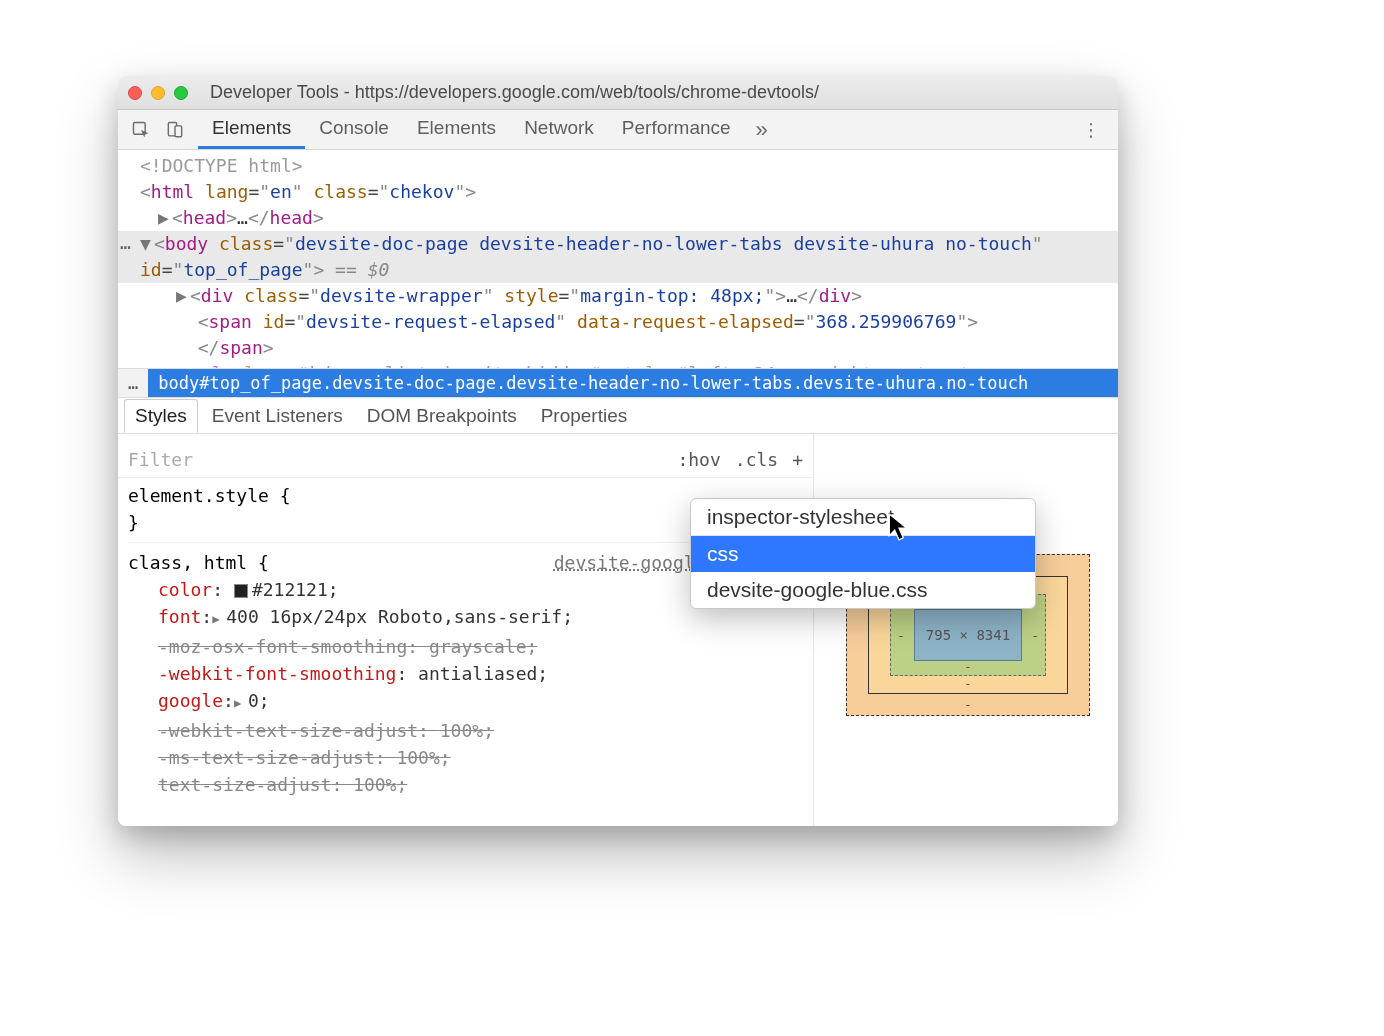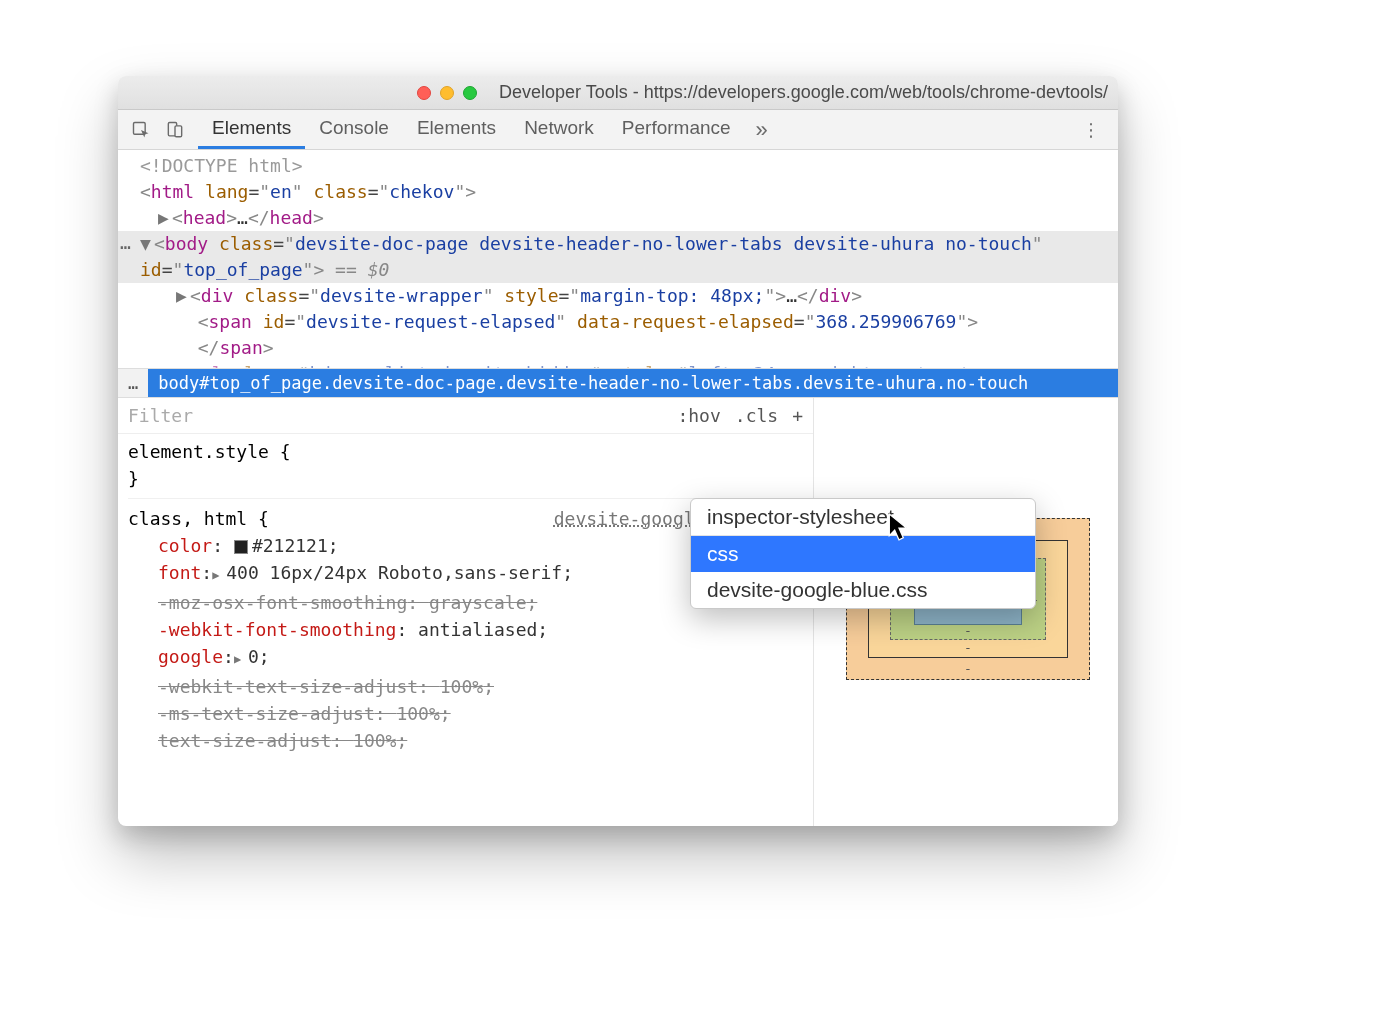--- a/index.html
+++ b/index.html
@@ -8,21 +8,21 @@
   .window {
     position: absolute; left: 118px; top: 76px; width: 1000px; height: 750px;
     background: #fff; border-radius: 8px;
     box-shadow: 0 30px 60px rgba(0,0,0,0.25), 0 10px 25px rgba(0,0,0,0.18);
     overflow: hidden;
     display: flex; flex-direction: column;
     font-size: 19px;
   }
 
   
-  .titlebar { height: 34px; background: linear-gradient(#ececec,#e0e0e0); border-bottom: 1px solid #c9c9c9; display: flex; align-items: center; padding: 0 10px; gap: 12px; justify-content: flex-end; }
+  .titlebar { height: 34px; background: linear-gradient(#ececec,#e0e0e0); border-bottom: 1px solid #c9c9c9; display: flex; align-items: center; padding: 0 10px; gap: 12px; }
   .traffic { display: flex; gap: 9px; margin-right: 10px;}
   .traffic .dot { width: 14px; height: 14px; border-radius: 50%; }
   .dot.red { background: #ff5f57; border: 1px solid #e24640;}
   .dot.yellow { background: #ffbd2e; border: 1px solid #e1a328;}
   .dot.green { background: #28c940; border: 1px solid #1fa532;}
   .titlebar .title { color: #4a4a4a; font-size: 18px; white-space: nowrap; overflow: hidden; text-overflow: ellipsis;}
 
   
   .tabs { height: 40px; border-bottom: 1px solid #d6d6d6; display: flex; align-items: stretch; padding: 0 10px 0 6px; background:#f3f3f3;justify-content:flex-end;}
   .icon-btn { width: 34px; display:flex; align-items:center; justify-content:center; color:#6b6b6b;}
@@ -60,21 +60,21 @@
   .subtabs { height:36px; display:flex; align-items:center; border-bottom:1px solid #ddd; gap:4px; padding:0 6px; background:#fff;}
   .subtab { padding: 5px 10px; color:#555; font-size:19px;}
   .subtab.active { background:#fff; border:1px solid #ccc; border-bottom-color:#fff; border-radius:3px 3px 0 0; margin-bottom:-1px; color:#222;}
 
   
   .split { display:flex; flex:1; min-height:0; position:relative;}
   .styles-left { flex:1; display:flex; flex-direction:column; min-width:0;}
   .styles-right { width:305px; border-left:1px solid #e5e5e5; position:relative; background:#fff;}
 
   
-  .filter-row { height:36px; border-bottom:1px solid #eee; display:flex; align-items:center; padding:0 10px; gap:14px; font-family: Menlo, Consolas, monospace; font-size:18px;}
+  .filter-row { height:36px; border-bottom:1px solid #eee; display:flex; align-items:center; padding:0 10px; gap:14px; font-family: Menlo, Consolas, monospace; font-size:18px;margin-top:8px;}
   .filter-row .filter { color:#aaa; flex:1; }
   .filter-row .pill { color:#555;}
 
   
   .rules { font-family: Menlo, Consolas, monospace; font-size:18px; line-height:27px; padding: 4px 10px; overflow:hidden;}
   .rule-block { border-bottom:1px solid #f0f0f0; padding-bottom:6px; margin-bottom:6px;}
   .rule-head { display:flex;}
   .rule-head .src { margin-left:auto; color:#777; text-decoration:underline dotted;}
   .prop { padding-left: 30px; color:#333;}
   .prop .name { color:#c41a16;}
@@ -157,20 +157,26 @@
       <div class="row indent2">  <span class="c-punc">&lt;</span><span class="c-tag">span</span> <span class="c-attr">id</span><span class="c-eq">=</span><span class="c-punc">"</span><span class="c-val">devsite-request-elapsed</span><span class="c-punc">"</span> <span class="c-attr">data-request-elapsed</span><span class="c-eq">=</span><span class="c-punc">"</span><span class="c-val">368.259906769</span><span class="c-punc">"</span><span class="c-punc">&gt;</span></div>
       <div class="row indent2">  <span class="c-punc">&lt;/</span><span class="c-tag">span</span><span class="c-punc">&gt;</span></div>
       <div class="row indent2" style="opacity:0.55;"><span class="tri">▶</span><span class="c-punc">&lt;</span><span class="c-tag">ul</span> <span class="c-attr">class</span><span class="c-eq">=</span><span class="c-punc">"</span><span class="c-val">kd-menulist devsite-hidden</span><span class="c-punc">"</span> <span class="c-attr">style</span><span class="c-eq">=</span><span class="c-punc">"</span><span class="c-val">left: 24px; right: auto; top:</span></div>
     </div>
 
     <div class="crumb">
       <div class="dots">…</div>
       <div class="sel">body#top_of_page.devsite-doc-page.devsite-header-no-lower-tabs.devsite-uhura.no-touch</div>
     </div>
 
+    <div class="subtabs">
+      <div class="subtab active">Styles</div>
+      <div class="subtab">Event Listeners</div>
+      <div class="subtab">DOM Breakpoints</div>
+      <div class="subtab">Properties</div>
+    </div>
 
     <div class="split">
       <div class="styles-left">
         <div class="filter-row">
           <div class="filter">Filter</div>
           <div class="pill">:hov</div>
           <div class="pill">.cls</div>
           <div class="pill">+</div>
         </div>
         <div class="rules">

